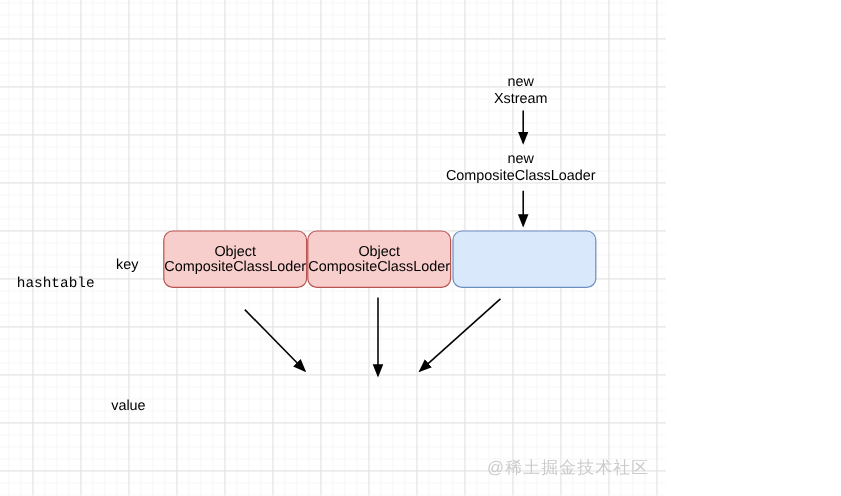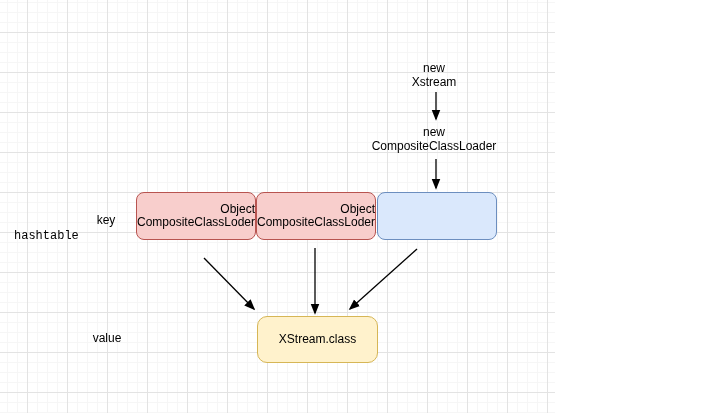--- a/index.html
+++ b/index.html
@@ -33,21 +33,21 @@
   .node {
     position: absolute;
     box-sizing: border-box;
     border-radius: 8px;
     border: 1px solid #000;
     display: flex;
     align-items: center;
     justify-content: center;
     font-size: 12px;
     line-height: 1.1;
-    text-align: right;
+    text-align: center;
     white-space: pre-line;
     color: #000;
   }
   .node-red    { background: #f8cecc; border-color: #b85450; }
   .node-blue   { background: #dae8fc; border-color: #6c8ebf; }
   .node-yellow { background: #fff2cc; border-color: #d6b656; }
 
   .node-key1  { left: 136px; top: 192px; width: 120px; height: 48px; }
   .node-key2  { left: 256px; top: 192px; width: 120px; height: 48px; }
   .node-key3  { left: 377px; top: 192px; width: 120px; height: 48px; }
@@ -88,29 +88,29 @@
   <div class="label lbl-key">key</div>
   <div class="label lbl-hashtable">hashtable</div>
   <div class="label lbl-value">value</div>
 
   <div class="node node-red node-key1">Object
 CompositeClassLoder</div>
   <div class="node node-red node-key2">Object
 CompositeClassLoder</div>
   <div class="node node-blue node-key3"></div>
 
-  <div class="node node-yellow node-value">XStream.class</div>
 
   <svg class="arrows" viewBox="0 0 701 413" xmlns="http://www.w3.org/2000/svg">
     <defs>
       <marker id="ah" viewBox="0 0 10 10" refX="8.5" refY="5" markerWidth="8.5" markerHeight="8.5" orient="auto-start-reverse">
         <path d="M 0 1 L 10 5 L 0 9 z" fill="#000"></path>
       </marker>
     </defs>
     <line x1="436" y1="92" x2="436" y2="119" stroke="#000" stroke-width="1.3" marker-end="url(#ah)"></line>
     <line x1="436" y1="159" x2="436" y2="188" stroke="#000" stroke-width="1.3" marker-end="url(#ah)"></line>
     <line x1="204" y1="258" x2="254" y2="309" stroke="#000" stroke-width="1.3" marker-end="url(#ah)"></line>
     <line x1="315" y1="248" x2="315" y2="313" stroke="#000" stroke-width="1.3" marker-end="url(#ah)"></line>
     <line x1="417" y1="249" x2="350" y2="309" stroke="#000" stroke-width="1.3" marker-end="url(#ah)"></line>
   </svg>
 
+  <div class="watermark">@稀土掘金技术社区</div>
 
 </div>
 
 </body></html>

